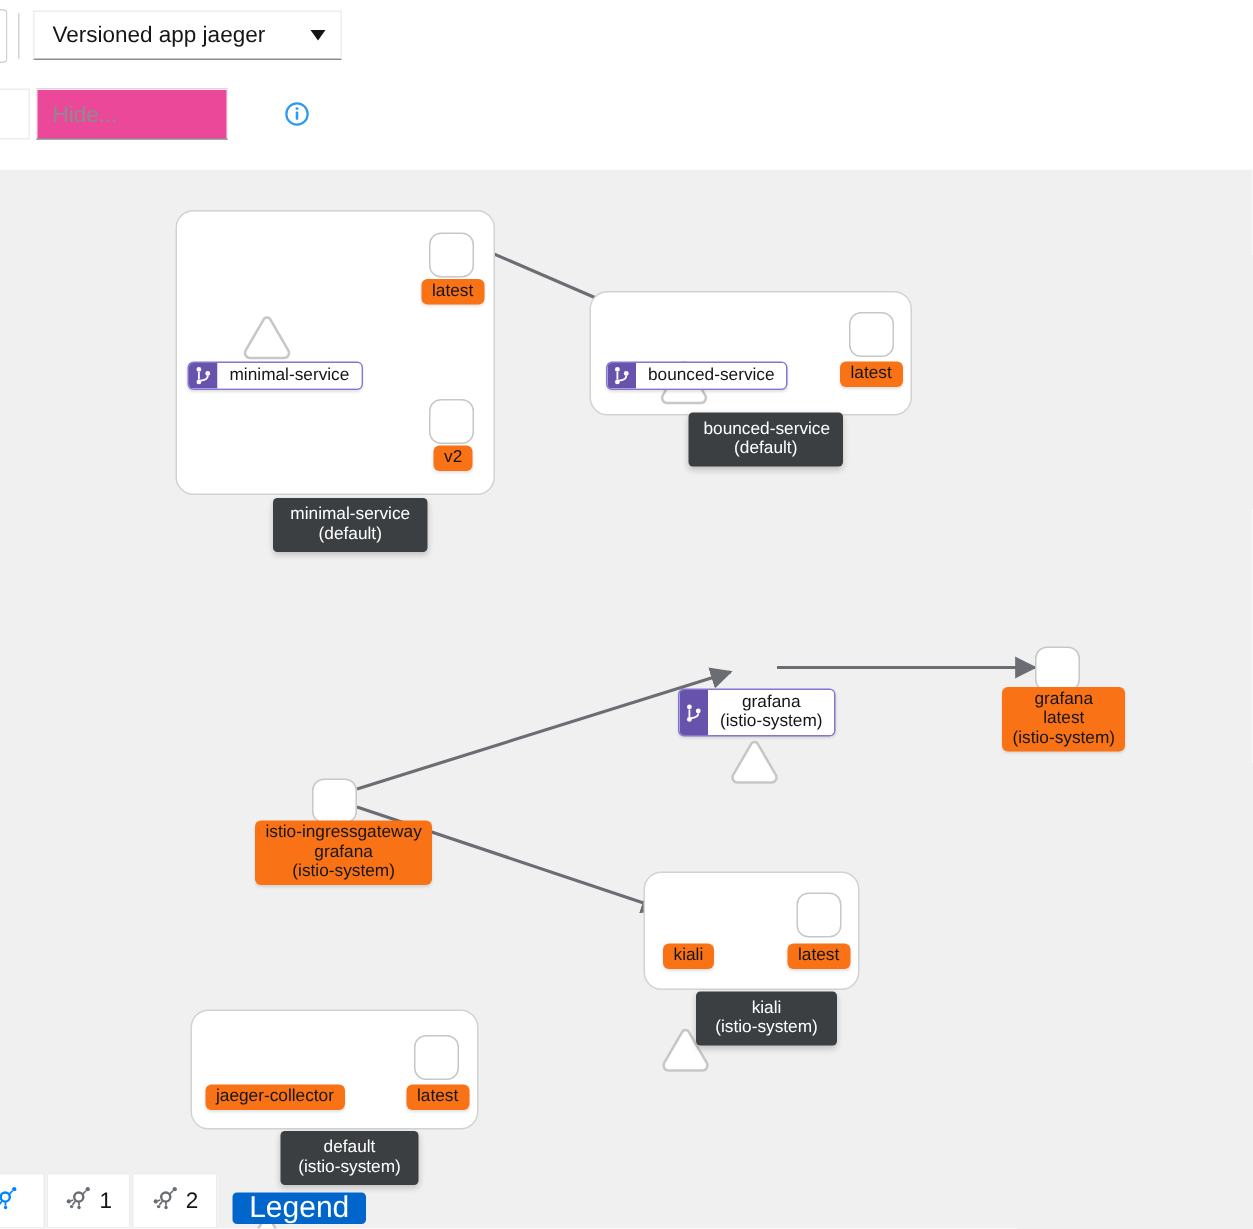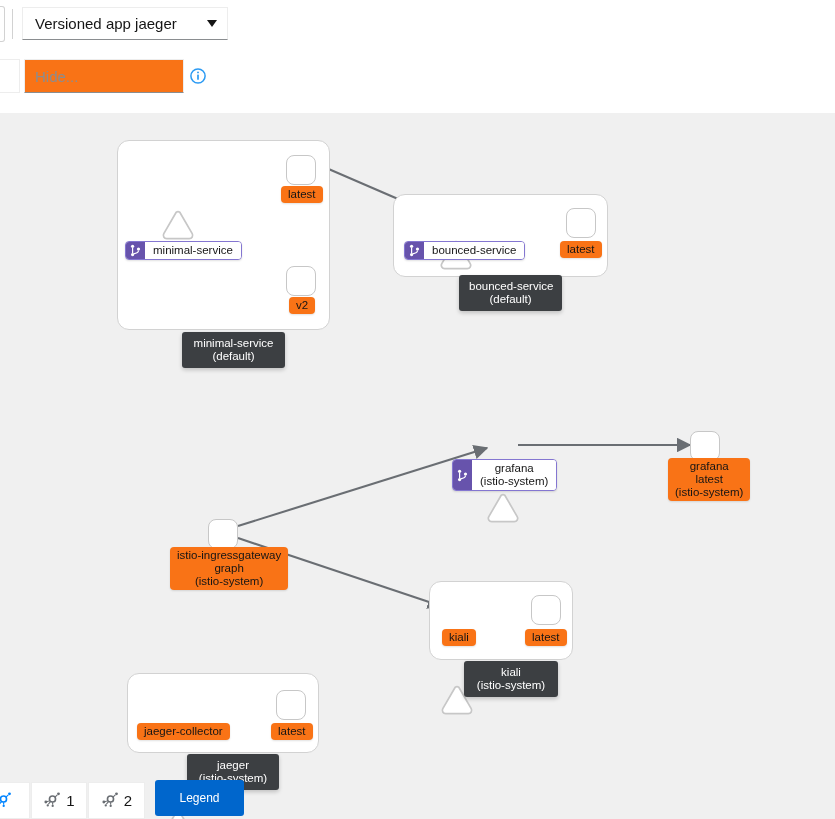--- a/index.html
+++ b/index.html
@@ -74,23 +74,23 @@
     left: 0; top: 59px;
     width: 20px; height: 34px;
     border: 1px solid #ededed;
     border-left: none;
     background: #fff;
     box-sizing: border-box;
   }
   #hide-input {
     position: absolute;
     left: 24px; top: 59px;
-    width: 160px; height: 34px;
-    box-sizing: border-box;
-    background: #f97316;
+    width: 128px; height: 34px;
+    box-sizing: border-box;
+    background: #ec4899;
     border: 1px solid #ededed;
     border-bottom: 1px solid #8a8d90;
     padding: 0 10px;
     font-family: "Liberation Sans", sans-serif;
     font-size: 15px;
     color: #151515;
     outline: none;
   }
   #hide-input::placeholder { color: #8a8d90; opacity: 1; }
 
@@ -220,27 +220,27 @@
     gap: 4px;
     font-size: 15px;
     color: #151515;
     cursor: pointer;
     pointer-events: auto;
     user-select: none;
   }
   #legend-button {
     position: absolute;
     left: 155px; bottom: 3px;
-    width: 89px; height: 36px;
+    width: 89px; height: 21px;
     background: #0066cc;
     color: #ffffff;
     border: none;
     border-radius: 3px;
     font-family: "Liberation Sans", sans-serif;
-    font-size: 12px;
+    font-size: 20px;
     cursor: pointer;
     pointer-events: auto;
     display: flex;
     align-items: center;
     justify-content: center;
   }
 </style>
 </head>
 <body>
 
@@ -370,21 +370,21 @@
 (istio-system)</span>
   </div>
 
   <div class="node node-box" style="left:690px; top:318px;"></div>
   <div class="node-label" style="left:668px; top:345px;">grafana
 latest
 (istio-system)</div>
 
   <div class="node node-box" style="left:208px; top:406px;"></div>
   <div class="node-label" style="left:170px; top:434px;">istio-ingressgateway
-graph
+grafana
 (istio-system)</div>
 
   <div class="node node-tri" style="left:439px; top:481px;">
     <svg width="36" height="32" viewBox="0 0 36 32">
       <path d="M16.2 3.2 a3.4 3.4 0 0 1 3.6 0 L32.2 24.6 a3.4 3.4 0 0 1 -2.9 5.1 H6.7 a3.4 3.4 0 0 1 -2.9 -5.1 Z" fill="#ffffff" stroke="#c7c7c7" stroke-width="1.7" stroke-linejoin="round"></path>
     </svg>
   </div>
   <div class="node-label" style="left:442px; top:516px;">kiali</div>
 
   <div class="node node-box" style="left:531px; top:482px;"></div>
@@ -396,21 +396,21 @@
   <div class="node node-tri" style="left:160px; top:576px;">
     <svg width="36" height="32" viewBox="0 0 36 32">
       <path d="M16.2 3.2 a3.4 3.4 0 0 1 3.6 0 L32.2 24.6 a3.4 3.4 0 0 1 -2.9 5.1 H6.7 a3.4 3.4 0 0 1 -2.9 -5.1 Z" fill="#ffffff" stroke="#c7c7c7" stroke-width="1.7" stroke-linejoin="round"></path>
     </svg>
   </div>
   <div class="node-label" style="left:137px; top:610px;">jaeger-collector</div>
 
   <div class="node node-box" style="left:276px; top:577px;"></div>
   <div class="node-label" style="left:271px; top:610px;">latest</div>
 
-  <div class="tooltip" style="left:187px; top:641px; width:72px;">jaeger
+  <div class="tooltip" style="left:187px; top:641px; width:72px;">default
 (istio-system)</div>
 </div>
 
 <div id="bottom-bar">
 
   <div class="tool-btn" style="left:-20px; width:50px;">
     <span>
       <svg width="19" height="19" viewBox="0 0 20 20">
         <circle cx="10" cy="9.5" r="3.2" fill="none" stroke="#0084ff" stroke-width="1.7"></circle>
         <circle cx="3.0" cy="12.6" r="1.5" fill="#0084ff"></circle>

